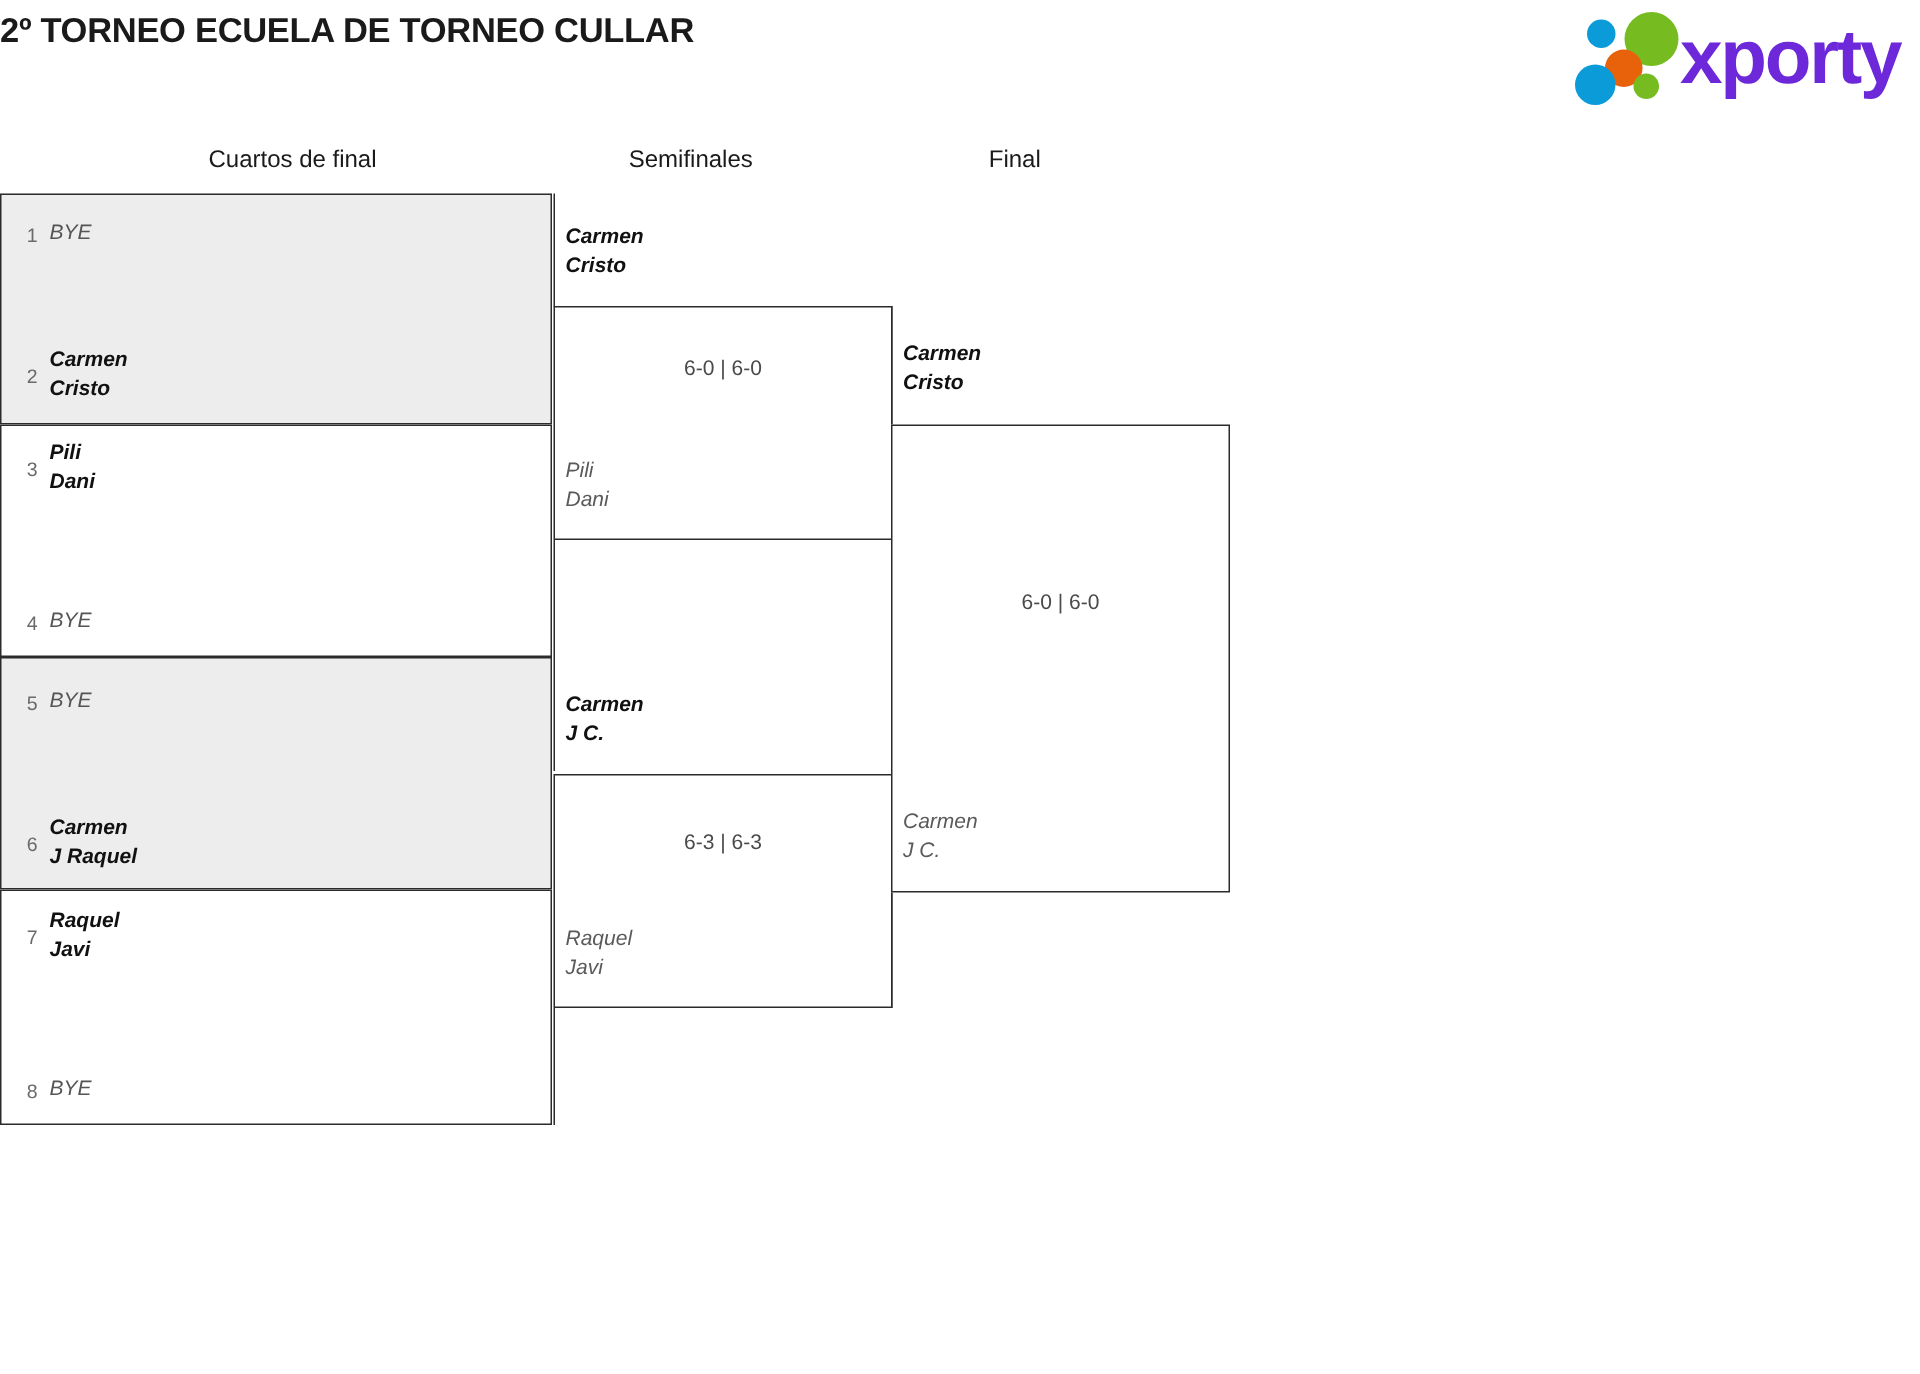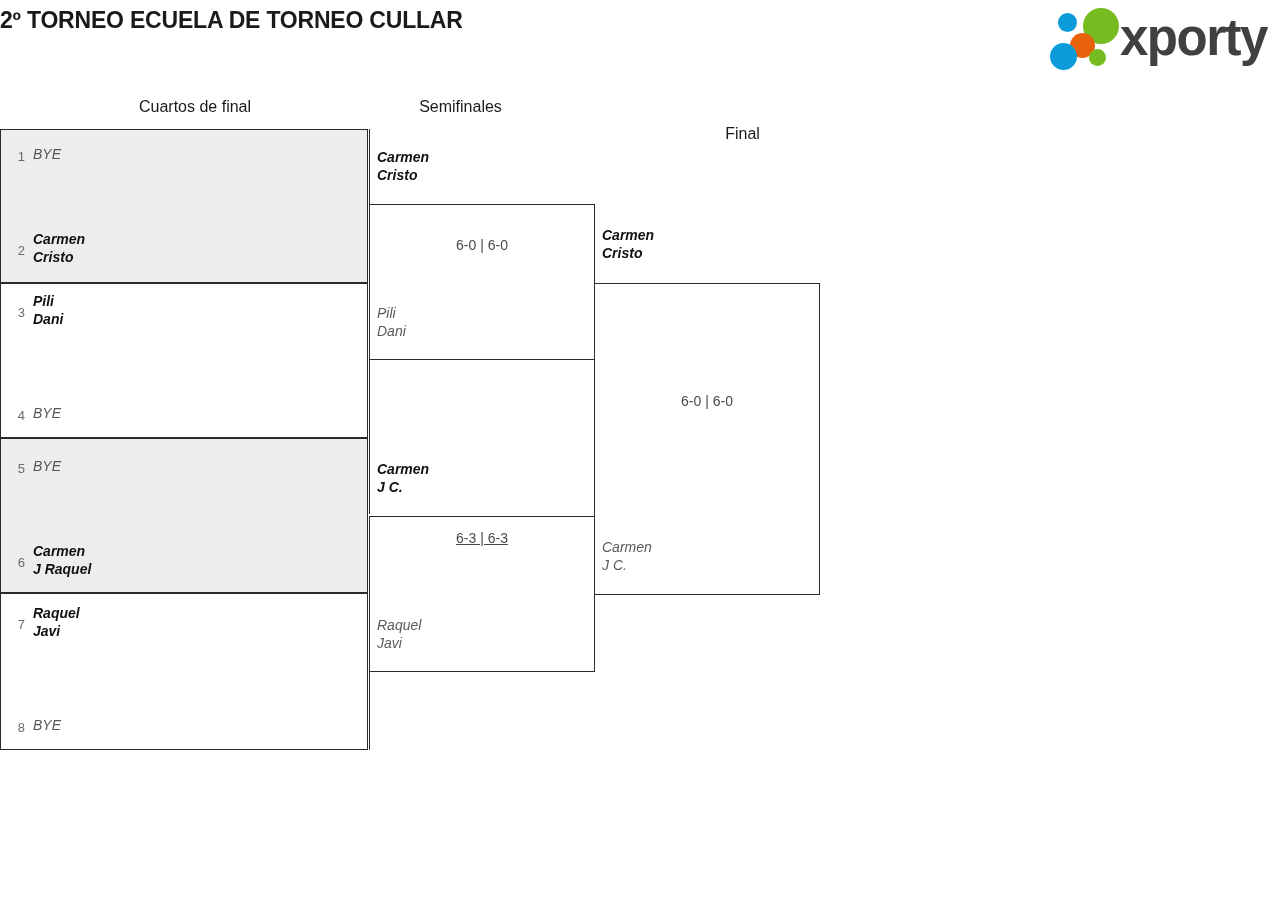--- a/index.html
+++ b/index.html
@@ -66,21 +66,21 @@
   .round-header {
     position: absolute;
     font-size: 16px;
     line-height: 20px;
     color: #1a1a1a;
     text-align: center;
     white-space: nowrap;
   }
   #round-header-0 { left: 0px;   top: 97px; width: 370px; padding-left: 10px; }
   #round-header-1 { left: 348px; top: 97px; width: 225px; }
-  #round-header-2 { left: 630px; top: 97px; width: 225px; margin-top: 27px; }
+  #round-header-2 { left: 564px; top: 97px; width: 225px; }
 
   
   #bracket {
     position: absolute;
     left: 0; top: 129px;
     width: 830px; height: 630px;
   }
 
   
   .qf-block {
@@ -159,21 +159,21 @@
   </div>
 
   <div id="logo">
     <div id="logo-dots">
       <span class="dot" id="dot-blue-small" style="background: rgb(10, 155, 216);"></span>
       <span class="dot" id="dot-green-big" style="background: rgb(118, 188, 33);"></span>
       <span class="dot" id="dot-orange" style="background: rgb(232, 98, 12);"></span>
       <span class="dot" id="dot-blue-big" style="background: rgb(10, 155, 216);"></span>
       <span class="dot" id="dot-green-small" style="background: rgb(118, 188, 33);"></span>
     </div>
-    <div id="logo-word" style="color: #404040;">xporty</div>
+    <div id="logo-word" style="color: #6d28d9;">xporty</div>
   </div>
 
 </div>
 
 <div class="round-header" id="round-header-0">Cuartos de final</div>
 <div class="round-header" id="round-header-1">Semifinales</div>
 <div class="round-header" id="round-header-2">Final</div>
 
 <div id="bracket">
 
@@ -268,21 +268,21 @@
       <span class="nm">Carmen</span><br>
       <span class="nm">J C.</span>
     </span>
   </div>
   <div class="entrant loser nogutter" style="left:369px; top:487px;">
     <span class="names">
       <span class="nm">Raquel</span><br>
       <span class="nm">Javi</span>
     </span>
   </div>
-  <div class="score" style="left:369px; top:400px; width:226px;text-decoration:underline;">6-3 | 6-3</div>
+  <div class="score" style="left:369px; top:423px; width:226px;">6-3 | 6-3</div>
 
   <div class="stub" style="left:594px; top:75px; width:1px; height:80px;"></div>
   <div class="stub" style="left:594px; top:466px; width:1px; height:77px;"></div>
 
   <div class="match-box" style="left:594px; top:154px; width:226px; height:312px;"></div>
   <div class="entrant winner nogutter" style="left:594px; top:97px;">
     <span class="names">
       <span class="nm">Carmen</span><br>
       <span class="nm">Cristo</span>
     </span>

